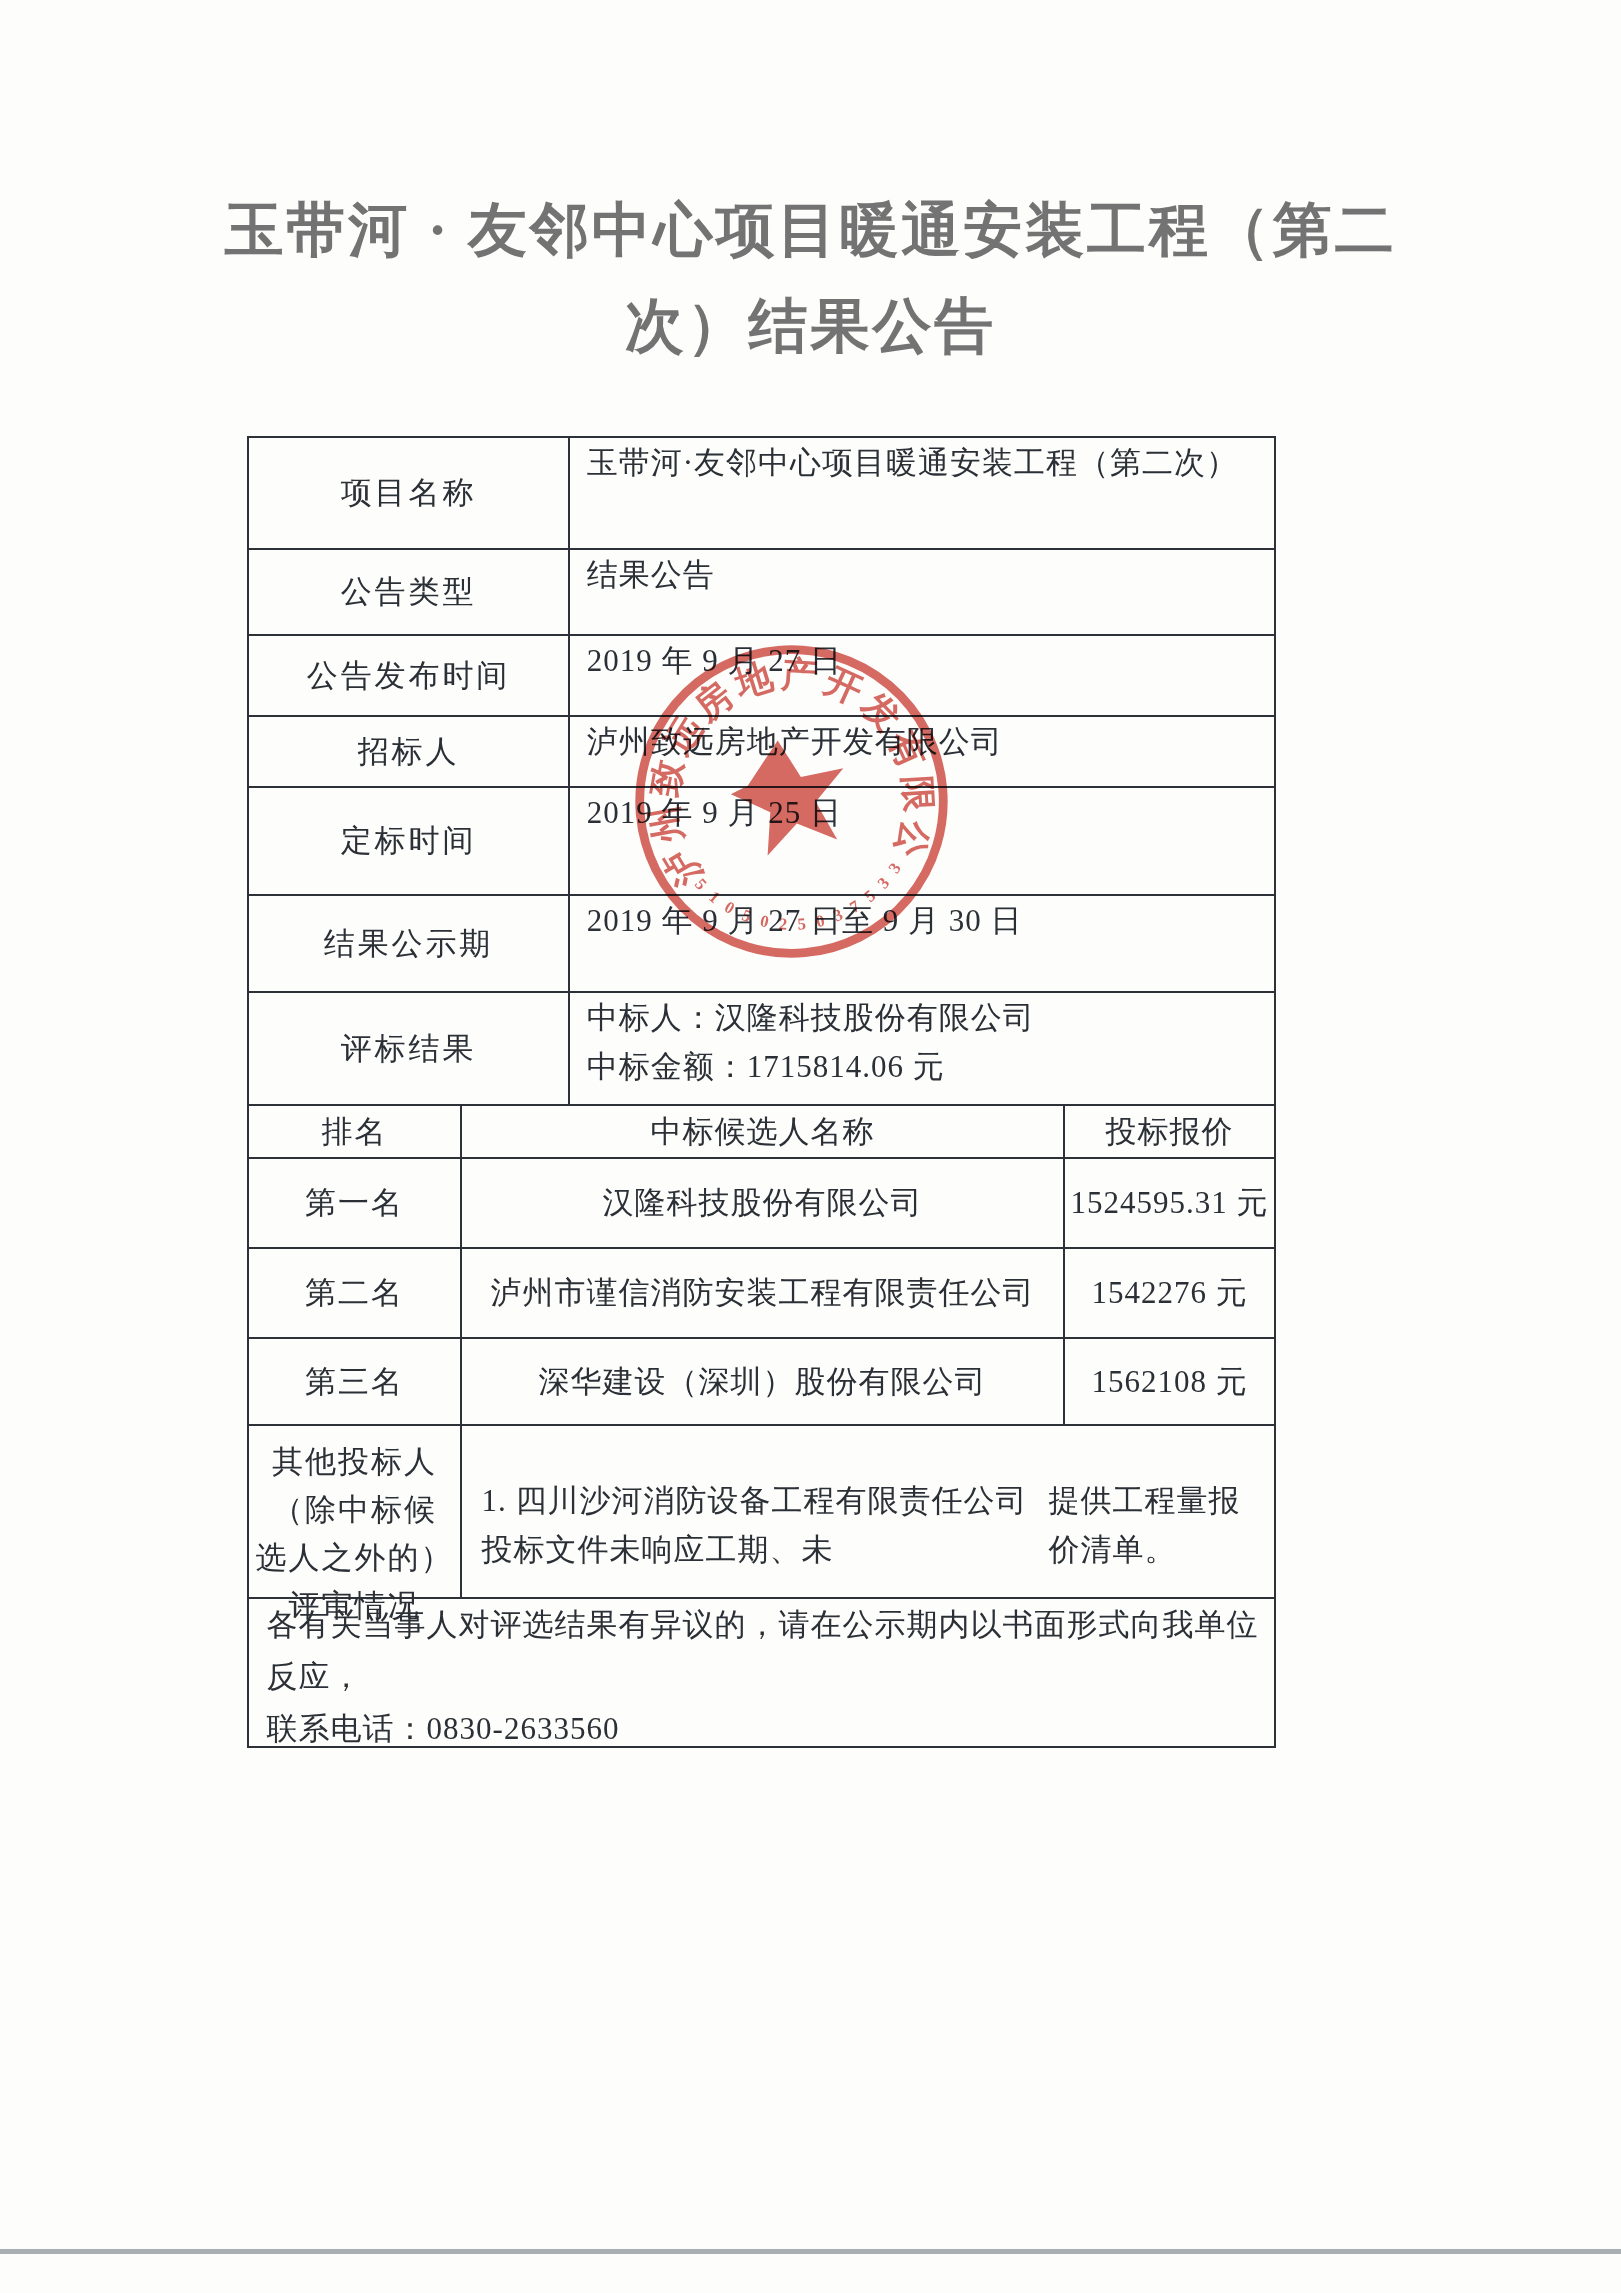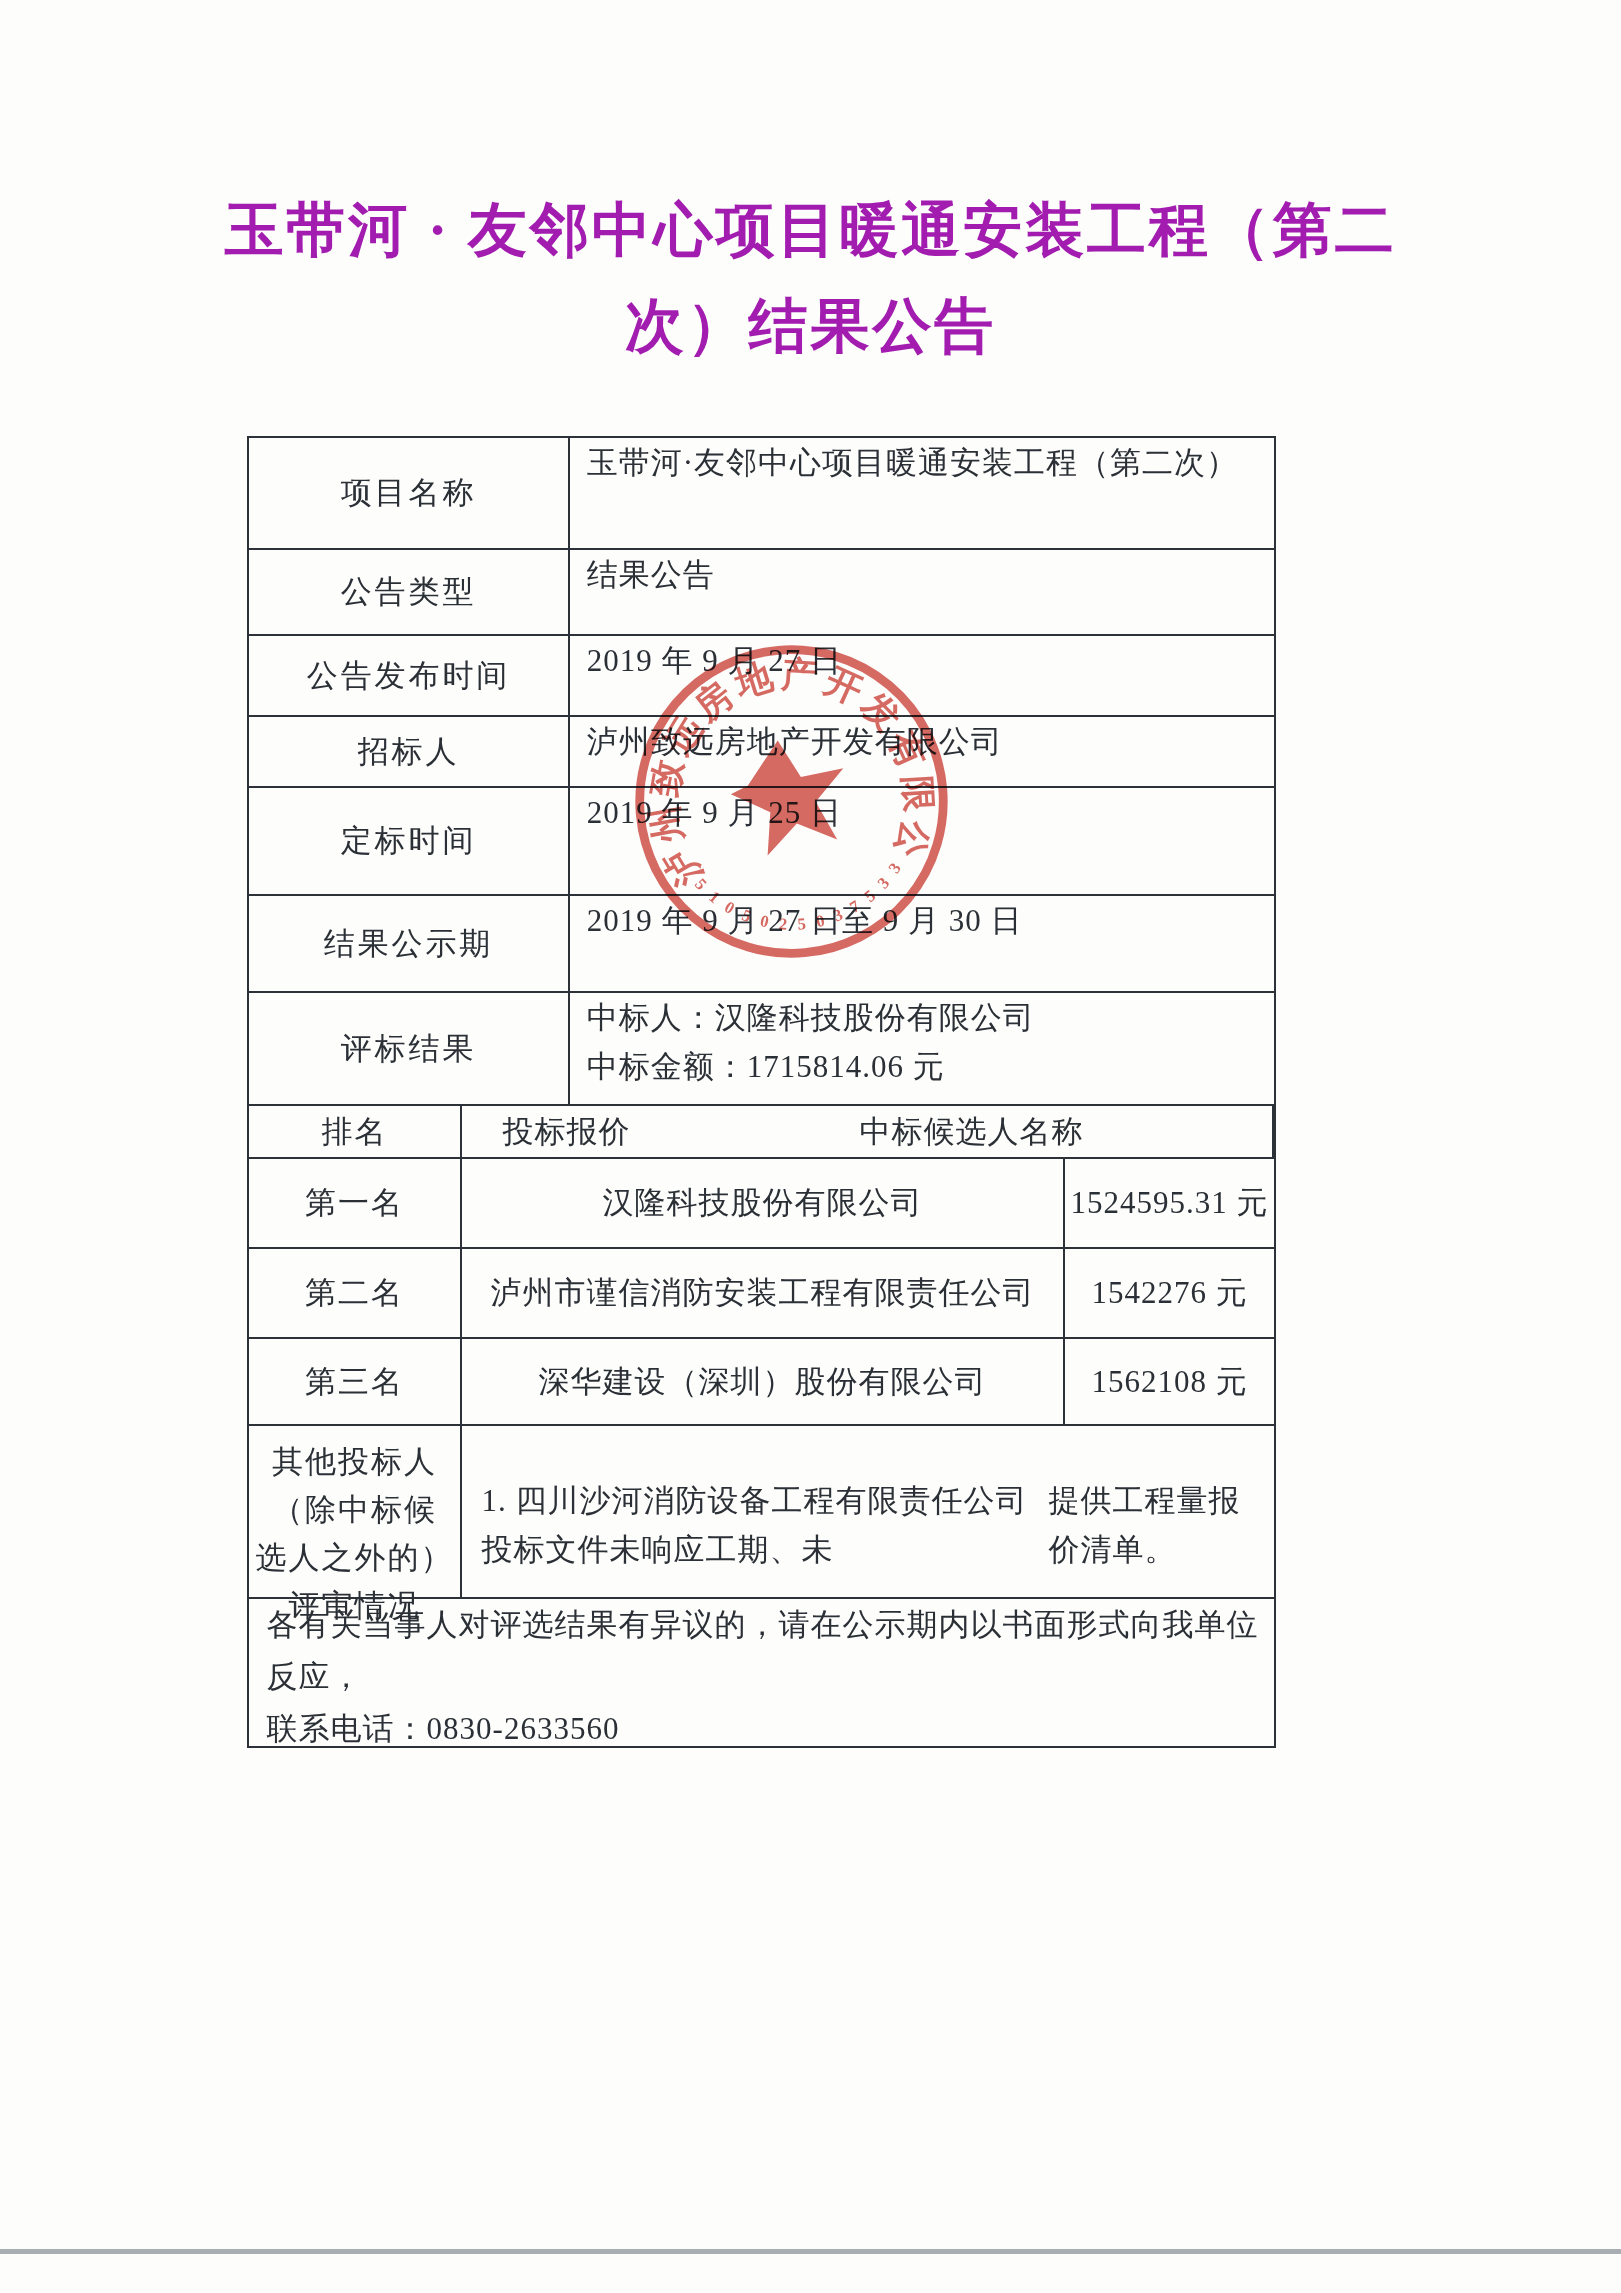--- a/index.html
+++ b/index.html
@@ -15,21 +15,21 @@
   
   .doc-title{
     position:absolute;
     left:0; right:0; top:182px;
     margin:0;
     text-align:center;
     font-size:59px;
     font-weight:700;
     line-height:96px;
     letter-spacing:2.9px;
-    color:#a21caf;
+    color:#737373;
   }
   .doc-title .tl{display:block;}
   
   .tbl{
     position:absolute;
     left:247px; top:436px;
     width:1029px;
     border:2px solid #2d3238;
     box-sizing:border-box;
     font-size:31px;
@@ -189,22 +189,22 @@
     <div class="row h115">
       <div class="cell cell-label">评标结果</div>
       <div class="cell cell-value">
         <span>中标人：汉隆科技股份有限公司</span>
         <span>中标金额：1715814.06 元</span>
       </div>
     </div>
 
     <div class="row h54">
       <div class="cell cell-rank">排名</div>
+      <div class="cell cell-name">中标候选人名称</div>
       <div class="cell cell-price">投标报价</div>
-      <div class="cell cell-name">中标候选人名称</div>
     </div>
 
     <div class="row h92">
       <div class="cell cell-rank">第一名</div>
       <div class="cell cell-name">汉隆科技股份有限公司</div>
       <div class="cell cell-price">1524595.31 元</div>
     </div>
 
     <div class="row h92">
       <div class="cell cell-rank">第二名</div>

